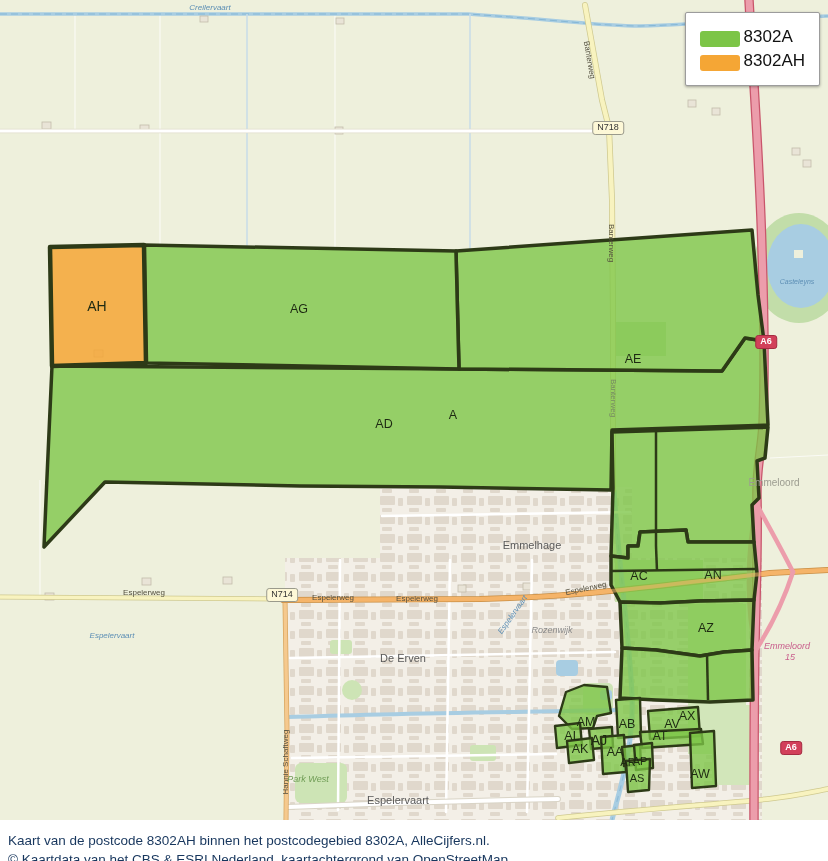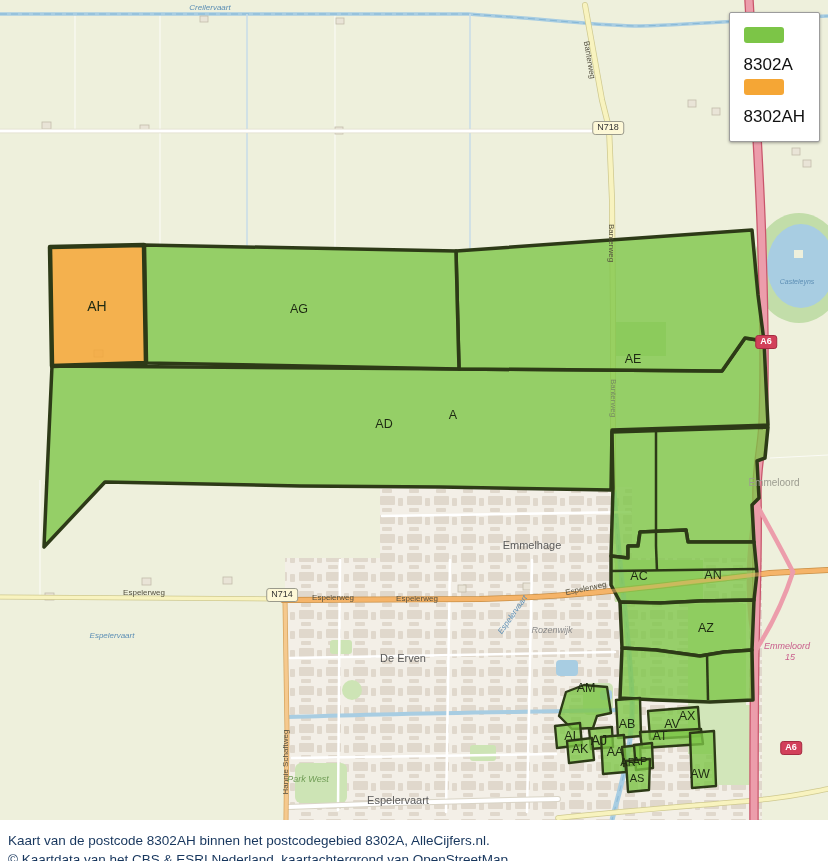--- a/index.html
+++ b/index.html
@@ -16,21 +16,21 @@
   .park{color:#6f9c55;font-size:9px;font-style:italic;}
   .street{color:#54503f;font-size:8px;}
   .street-faded{color:#728263;font-size:8px;opacity:.9;}
   .dest{color:#c95e8c;font-size:9px;font-style:italic;}
   .faded{color:#9c9c90;font-size:10px;}
   .shield{position:absolute;line-height:1;padding:1px 4px 2px 4px;border-radius:3px;white-space:nowrap;}
   .shield.motorway{background:#d2405a;color:#fff;border:1px solid #a52c42;font-size:9px;font-weight:bold;}
   .shield.provincial{background:#fdf8d7;color:#333;border:1px solid #9a9a8c;font-size:9px;}
   .legend{position:absolute;top:12px;right:8px;background:#fff;border:1px solid #9c9c9c;
           border-radius:2px;box-shadow:0 1px 3px rgba(0,0,0,.35);padding:10px 14px;z-index:30;}
-  .legend-row{display:flex;align-items:flex-start;gap:12px;margin:4px 0;flex-direction:column;}
+  .legend-row{display:flex;align-items:flex-end;gap:4px;margin:4px 0;}
   .legend-swatch{width:40px;height:16px;border-radius:3px;}
   .legend-label{font-size:17px;color:#111;}
   .caption{position:absolute;left:0;top:820px;width:828px;height:41px;background:#fff;}
   .caption div{margin:0 0 0 8px;font-size:13.5px;color:#17365d;line-height:1.38;}
   .caption div:first-child{padding-top:12px;}
 </style>
 </head>
 <body>
 
 <div class="page">
@@ -196,21 +196,21 @@
     <div id="label-layer">
         <div class="map-label region" style="left: 97px; top: 306px; font-size: 14px; transform: translate(-50%, -50%);">AH</div>
         <div class="map-label region" style="left: 299px; top: 309px; transform: translate(-50%, -50%);">AG</div>
         <div class="map-label region" style="left: 633px; top: 359px; transform: translate(-50%, -50%);">AE</div>
         <div class="map-label region" style="left: 384px; top: 424px; transform: translate(-50%, -50%);">AD</div>
         <div class="map-label region" style="left: 453px; top: 415px; transform: translate(-50%, -50%);">A</div>
         <div class="map-label region" style="left: 639px; top: 576px; transform: translate(-50%, -50%);">AC</div>
         <div class="map-label region" style="left: 713px; top: 575px; transform: translate(-50%, -50%);">AN</div>
         <div class="map-label region" style="left: 706px; top: 628px; transform: translate(-50%, -50%);">AZ</div>
         <div class="map-label region" style="left: 687px; top: 676px; transform: translate(-50%, -50%); margin-top: 40px;">AX</div>
-        <div class="map-label region" style="left: 586px; top: 688px; transform: translate(-50%, -50%); text-align: right;">AM</div>
+        <div class="map-label region" style="left: 586px; top: 722px; transform: translate(-50%, -50%); text-align: right;">AM</div>
         <div class="map-label region" style="left: 627px; top: 724px; transform: translate(-50%, -50%);">AB</div>
         <div class="map-label region" style="left: 672px; top: 724px; transform: translate(-50%, -50%);">AV</div>
         <div class="map-label region" style="left: 660px; top: 736px; font-size: 12px; transform: translate(-50%, -50%);">AT</div>
         <div class="map-label region" style="left: 572px; top: 736px; transform: translate(-50%, -50%);">AL</div>
         <div class="map-label region" style="left: 599px; top: 740px; font-size: 14px; transform: translate(-50%, -50%);">AJ</div>
         <div class="map-label region" style="left: 580px; top: 749px; transform: translate(-50%, -50%);">AK</div>
         <div class="map-label region" style="left: 615px; top: 752px; transform: translate(-50%, -50%);">AA</div>
         <div class="map-label region" style="left: 628px; top: 762px; font-size: 11px; transform: translate(-50%, -50%);">AR</div>
         <div class="map-label region" style="left: 640px; top: 761px; font-size: 11px; transform: translate(-50%, -50%);">AP</div>
         <div class="map-label region" style="left: 637px; top: 778px; font-size: 11px; transform: translate(-50%, -50%);">AS</div>

